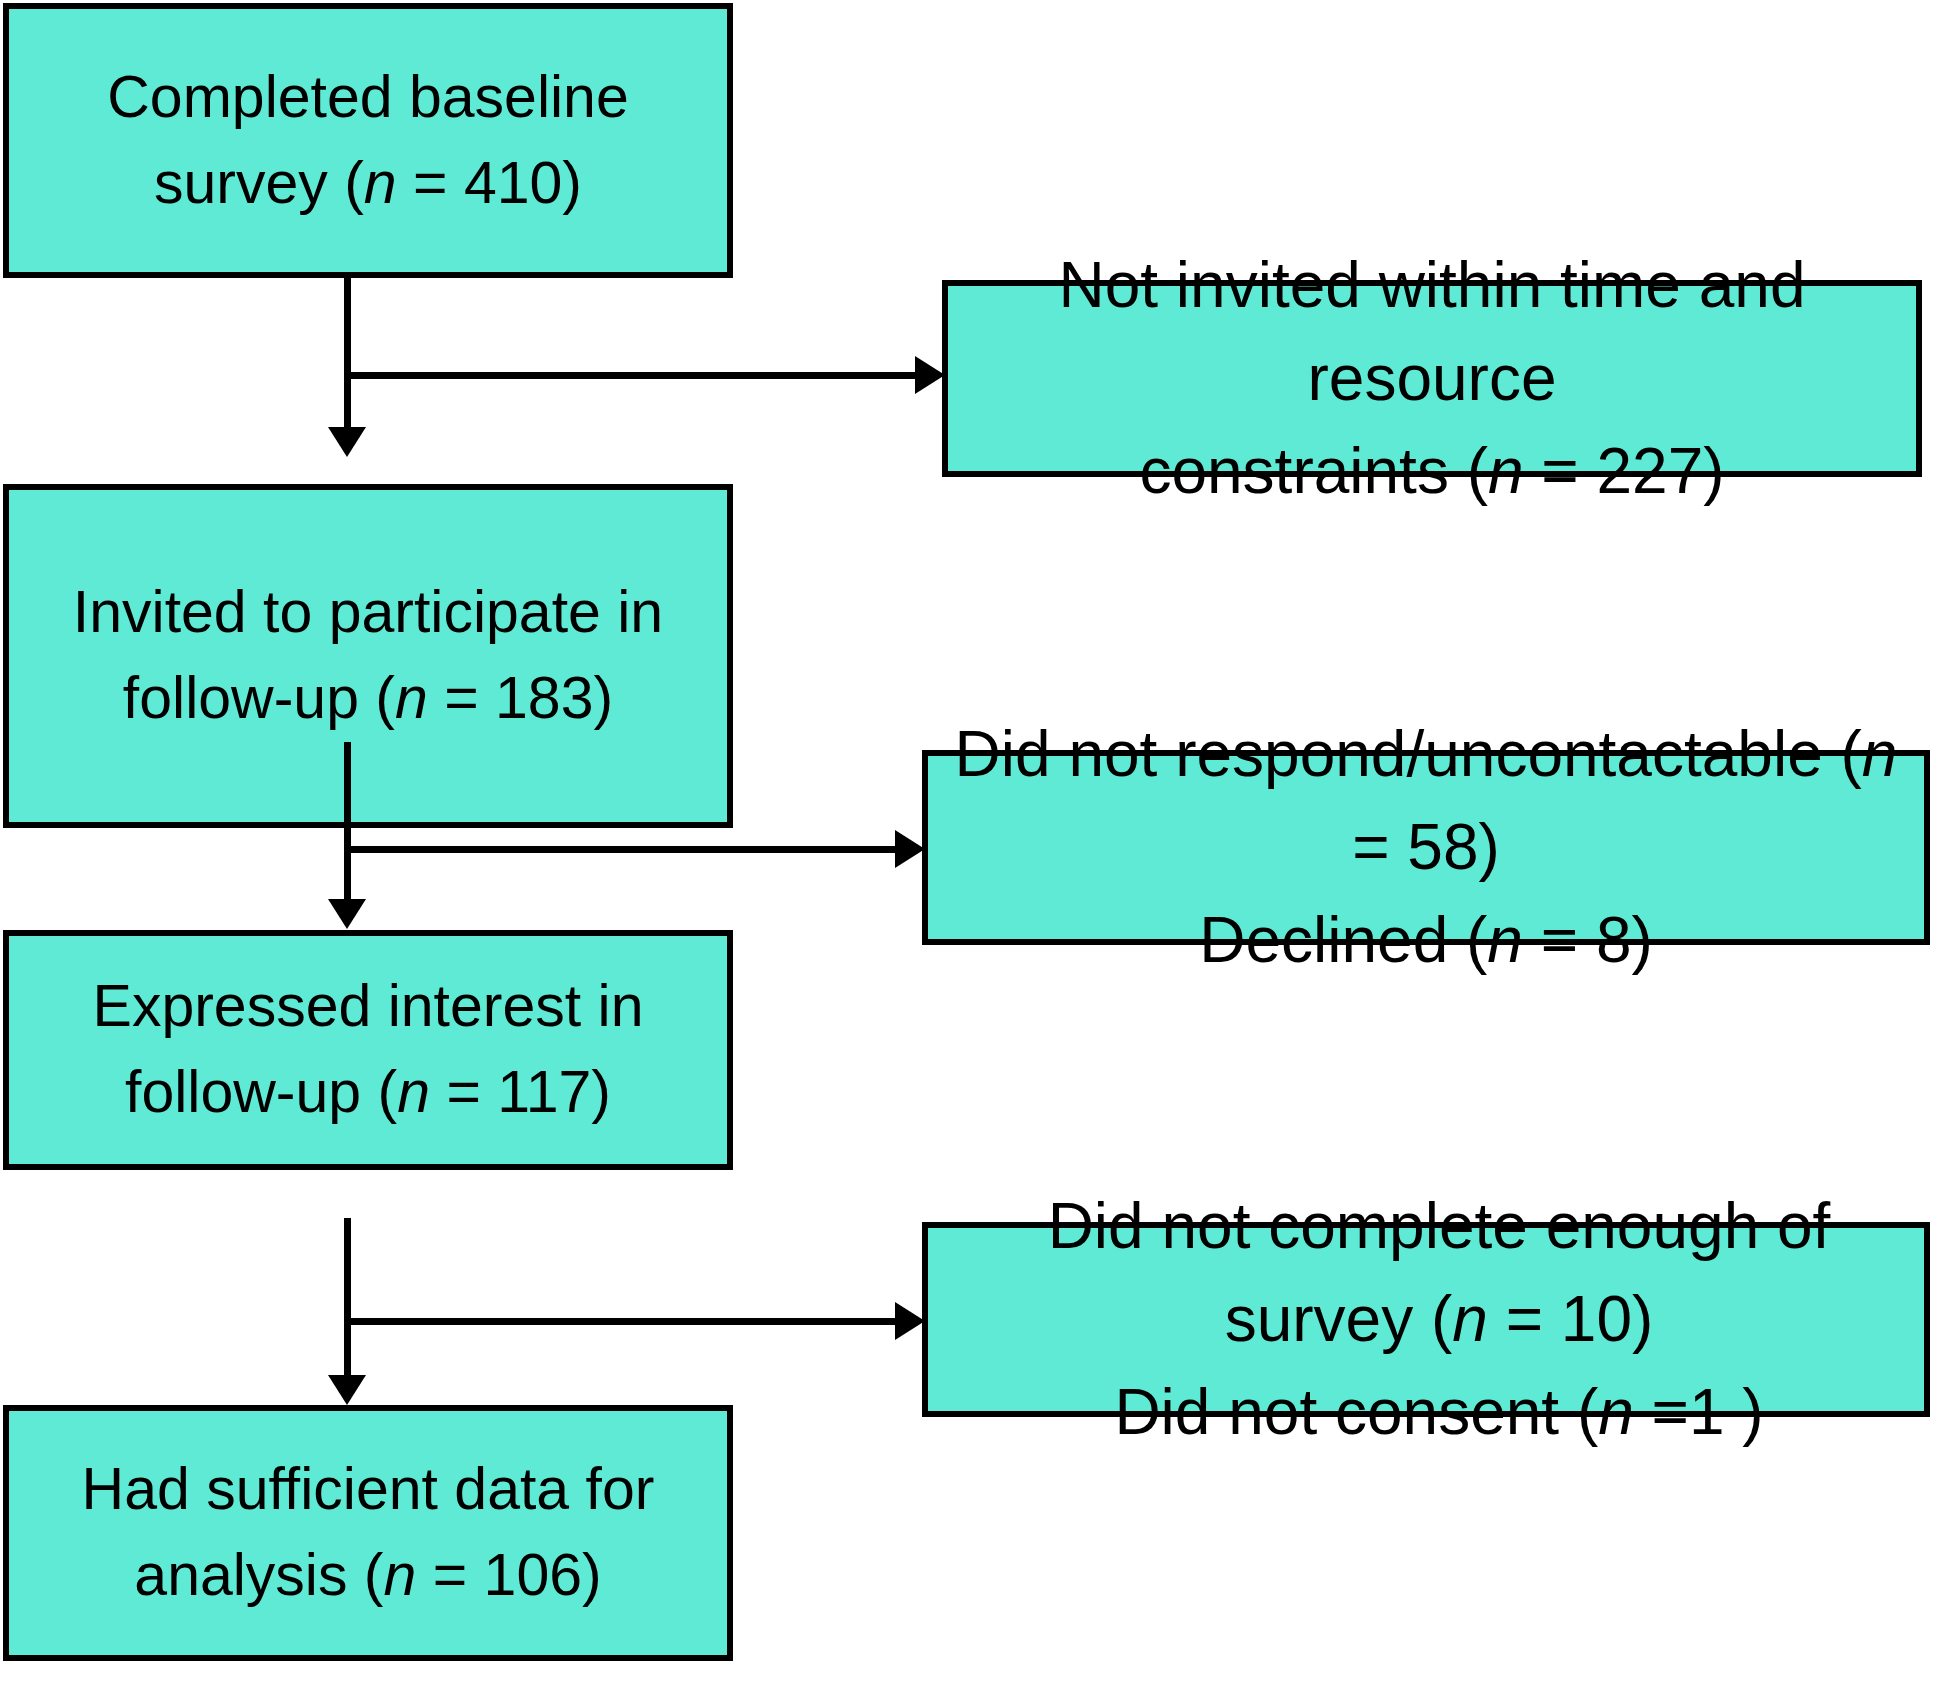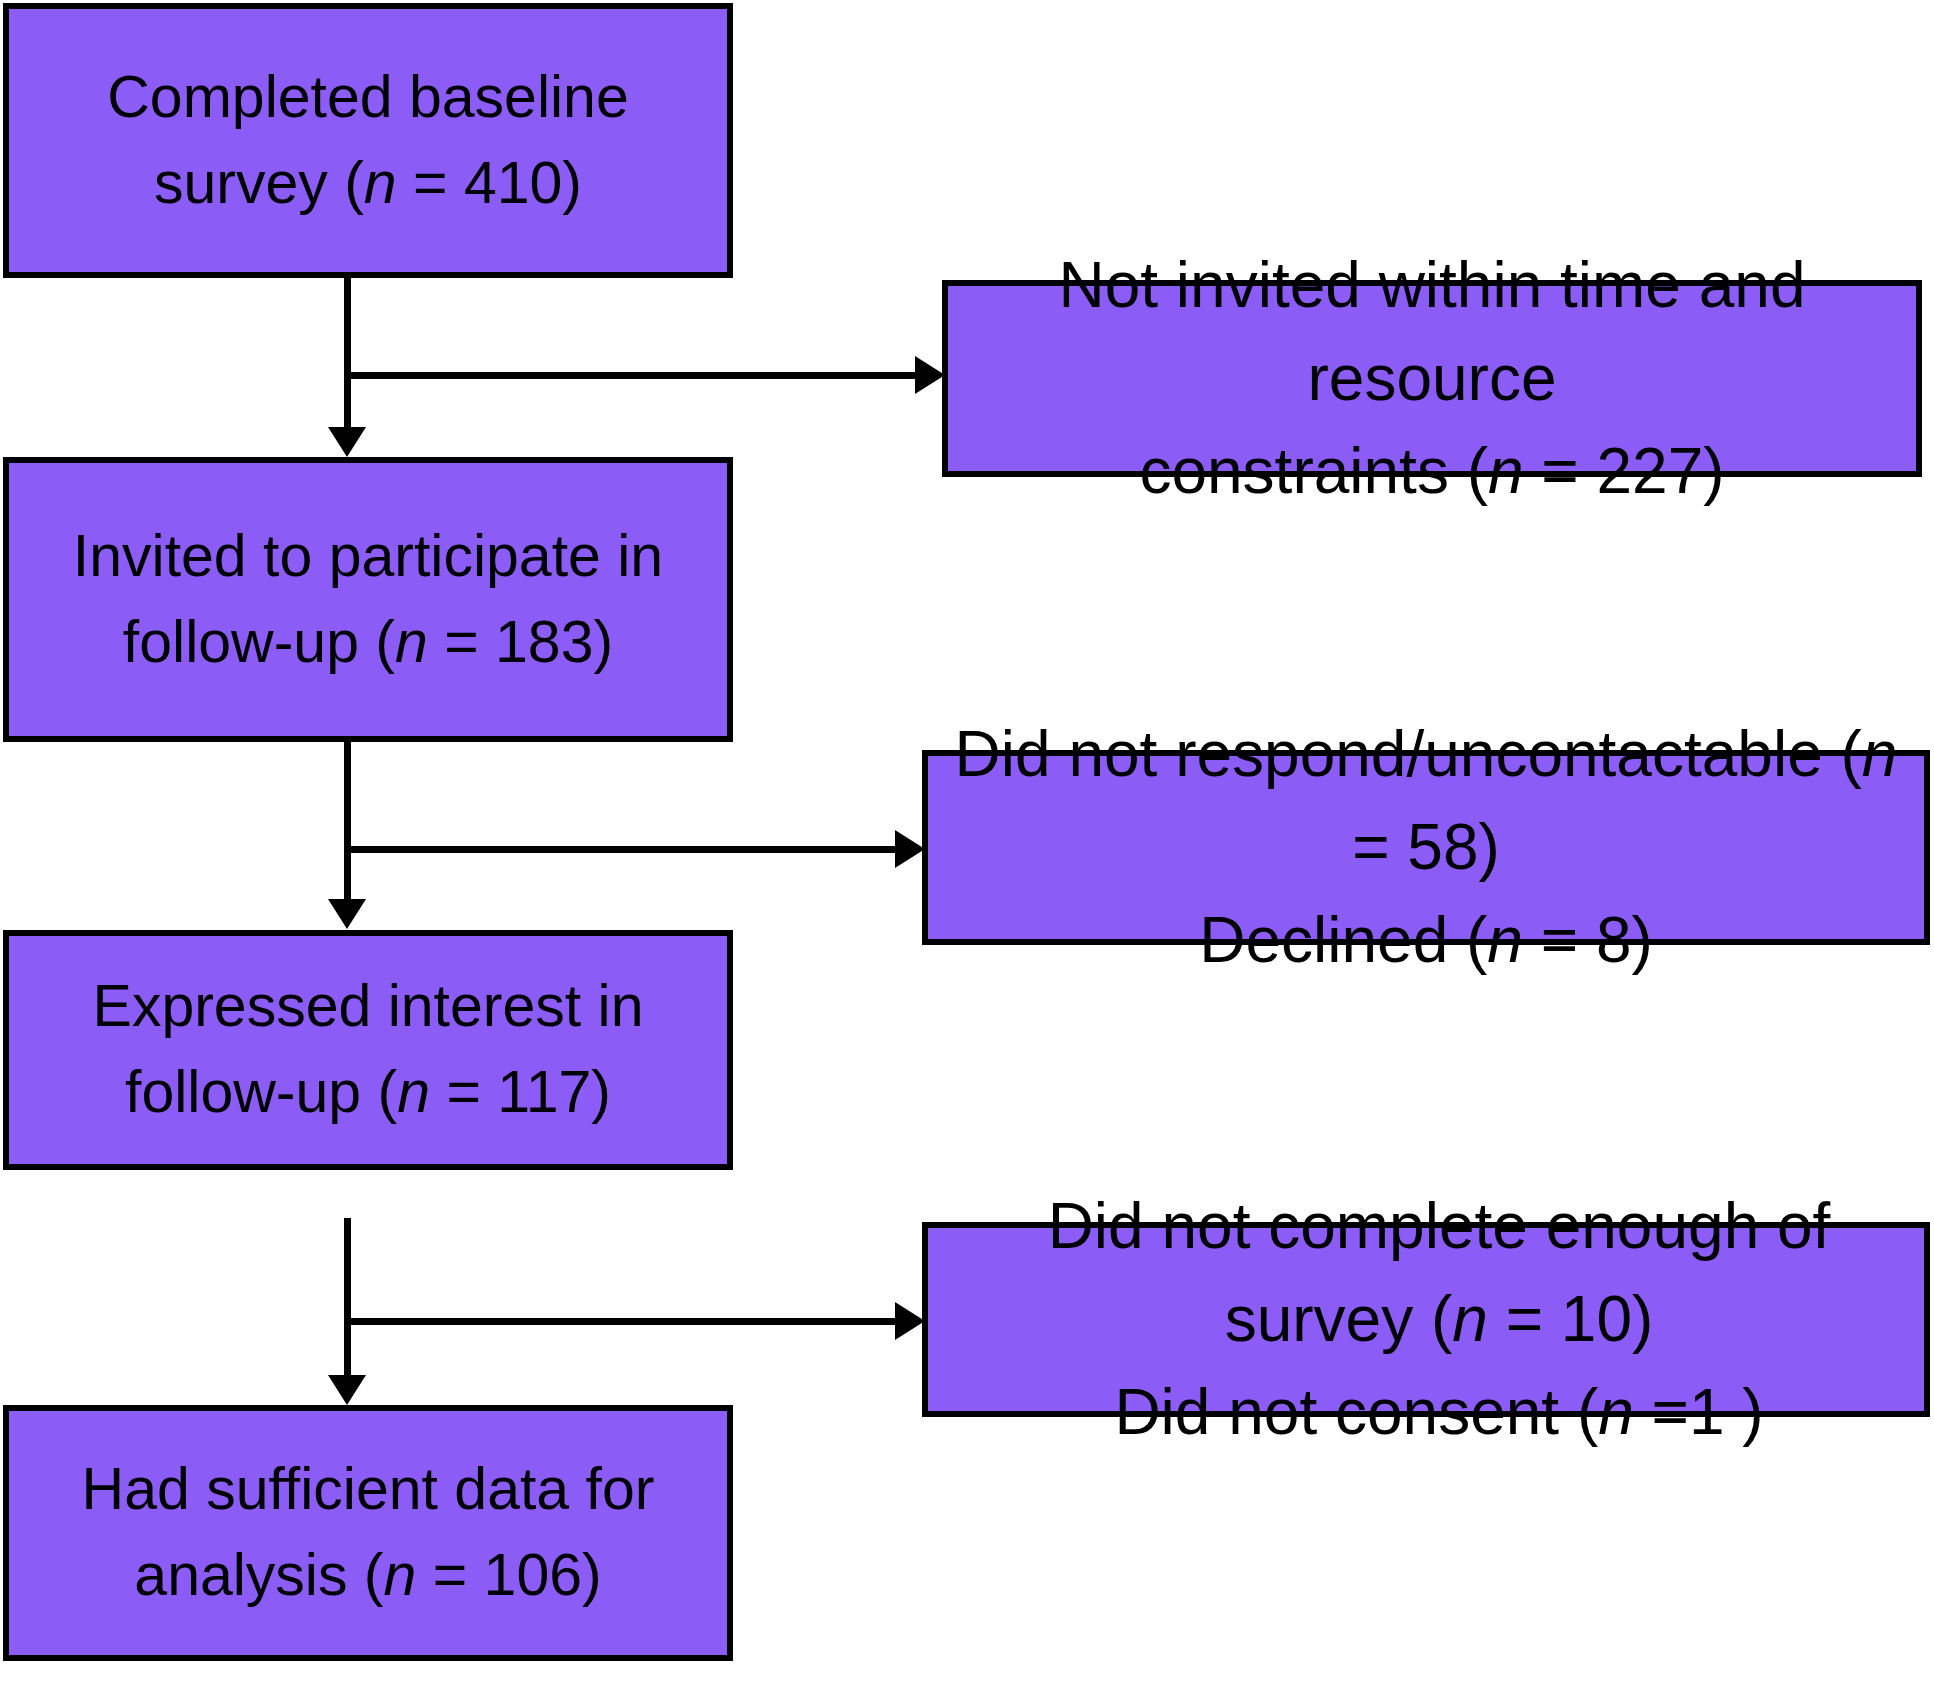--- a/index.html
+++ b/index.html
@@ -18,21 +18,21 @@
     height: 1703px;
     background: #ffffff;
     overflow: hidden;
   }
 
   
   .node {
     position: absolute;
     box-sizing: border-box;
     border: 6px solid #000000;
-    background: #8b5cf6;
+    background: #5eead4;
     display: flex;
     align-items: center;
     justify-content: center;
     text-align: center;
     line-height: 1.45;
   }
   .node .txt {
     display: block;
     padding: 0 18px;
     white-space: pre-line;
@@ -87,21 +87,21 @@
   <div class="arrow-down" style="left:328px; top:427px;"></div>
 
   <div class="conn hline" style="left:344px; top:372px; width:575px; height:7px;"></div>
   <div class="arrow-right" style="left:915px; top:356px;"></div>
 
   <div class="node side" style="left:942px; top:280px; width:980px; height:197px;">
     <span class="txt">Not invited within time and resource
 constraints (<em>n</em> = 227)</span>
   </div>
 
-  <div class="node main" style="left:3px; top:457px; width:730px; height:285px;">
+  <div class="node main" style="left:3px; top:484px; width:730px; height:344px;">
     <span class="txt">Invited to participate in
 follow-up (<em>n</em> = 183)</span>
   </div>
 
   <div class="conn vline" style="left:344px; top:742px; width:7px; height:160px;"></div>
   <div class="arrow-down" style="left:328px; top:899px;"></div>
 
   <div class="conn hline" style="left:344px; top:846px; width:555px; height:7px;"></div>
   <div class="arrow-right" style="left:895px; top:830px;"></div>
 

